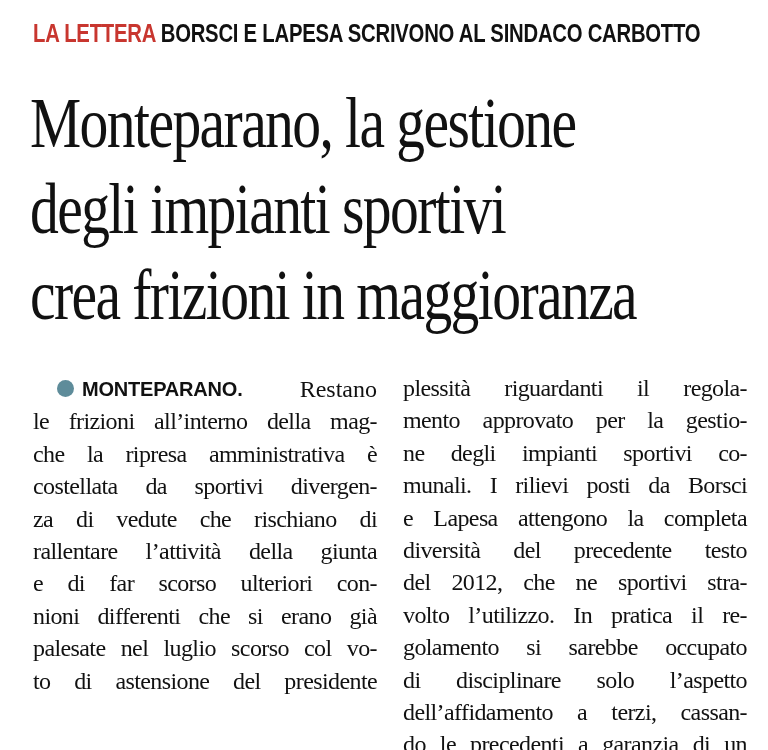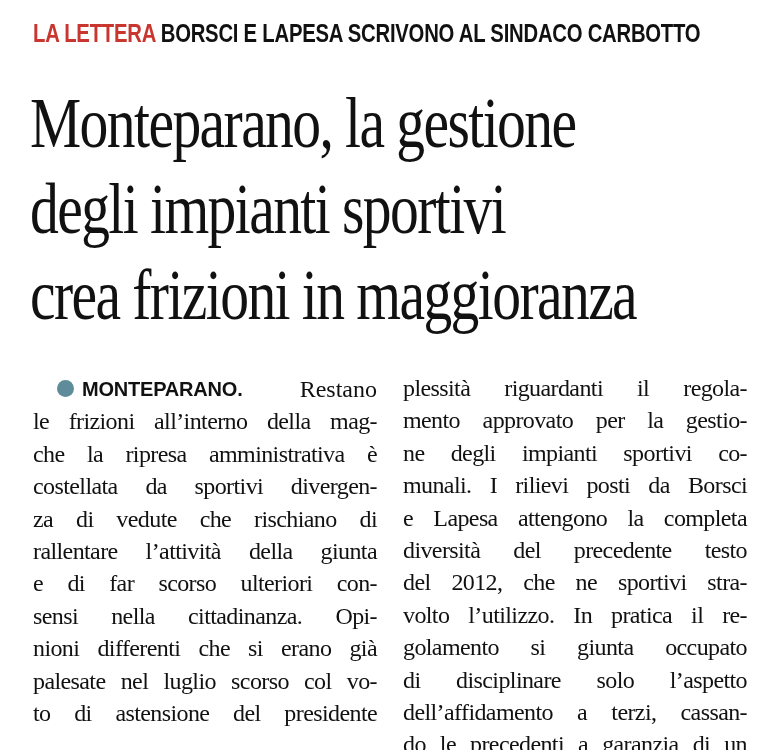--- a/index.html
+++ b/index.html
@@ -114,34 +114,33 @@
         <span class="dot"></span><span class="dateline">MONTEPARANO.</span>
       </span>
       <span>Restano</span>
     </span>
     <span class="line">le frizioni all’interno della mag-</span>
     <span class="line">che la ripresa amministrativa è</span>
     <span class="line">costellata da sportivi divergen-</span>
     <span class="line">za di vedute che rischiano di</span>
     <span class="line">rallentare l’attività della giunta</span>
     <span class="line">e di far scorso ulteriori con-</span>
-    <span class="line">sensi nella cittadinanza. Opi-</span>
     <span class="line">nioni differenti che si erano già</span>
     <span class="line">palesate nel luglio scorso col vo-</span>
     <span class="line">to di astensione del presidente</span>
 
   </div>
   <div class="col right">
     <span class="line">plessità riguardanti il regola-</span>
     <span class="line">mento approvato per la gestio-</span>
     <span class="line">ne degli impianti sportivi co-</span>
     <span class="line">munali. I rilievi posti da Borsci</span>
     <span class="line">e Lapesa attengono la completa</span>
     <span class="line">diversità del precedente testo</span>
     <span class="line">del 2012, che ne sportivi stra-</span>
     <span class="line">volto l’utilizzo. In pratica il re-</span>
-    <span class="line">golamento si giunta occupato</span>
+    <span class="line">golamento si sarebbe occupato</span>
     <span class="line">di disciplinare solo l’aspetto</span>
     <span class="line">dell’affidamento a terzi, cassan-</span>
     <span class="line">do le precedenti a garanzia di un</span>
 
   </div>
 </div>
 
 </body></html>

